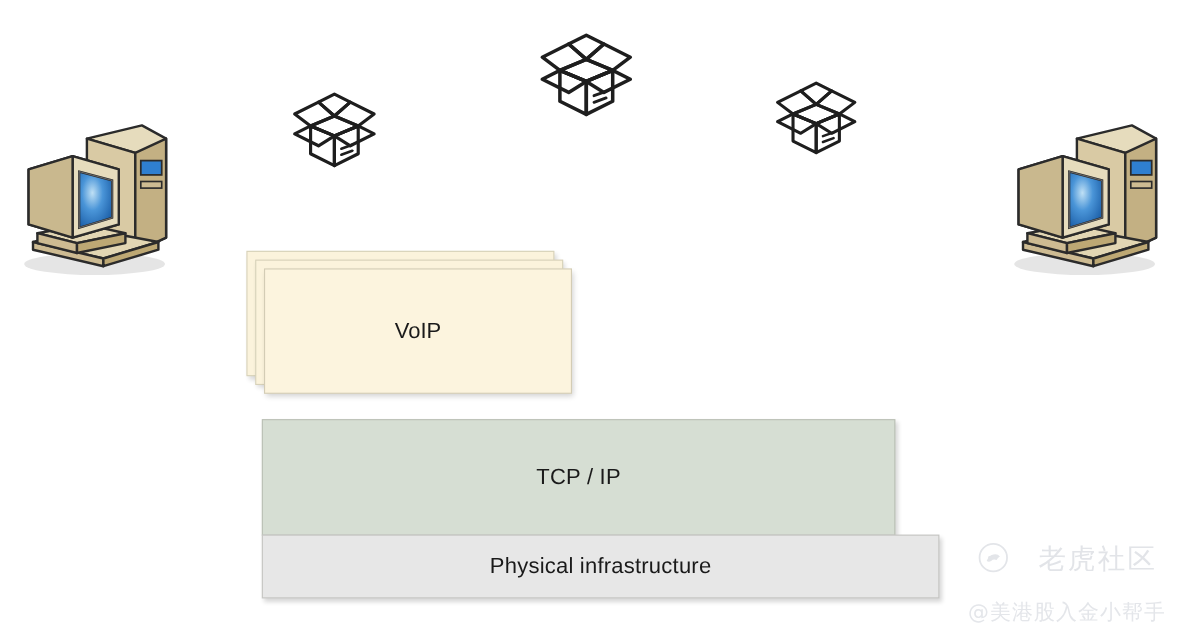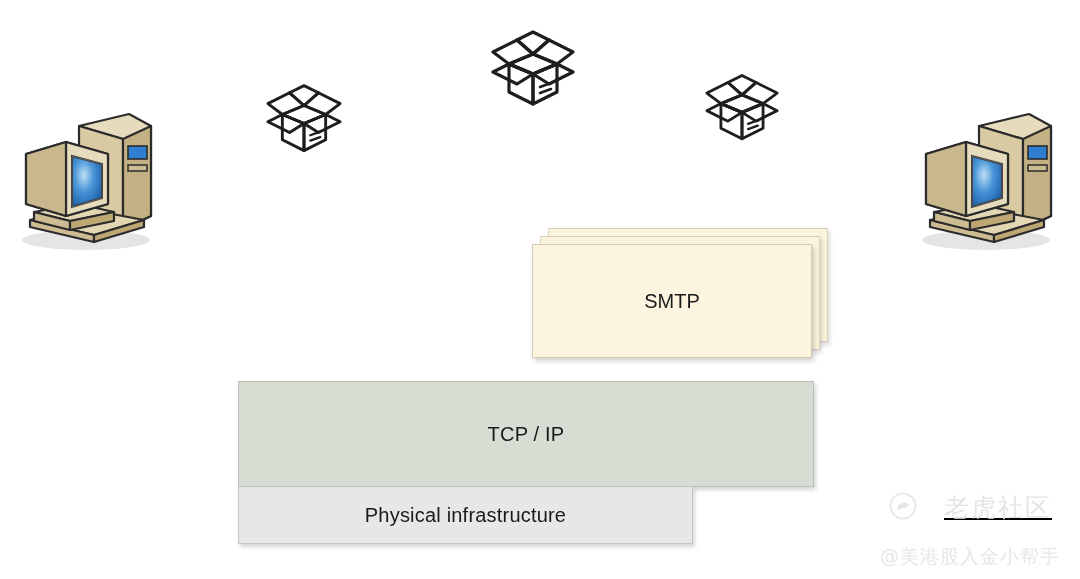--- a/index.html
+++ b/index.html
@@ -83,41 +83,41 @@
   #stack-smtp .g2 { left: 16px; top: 0px;  width: 280px; height: 114px; }
   #stack-smtp .g1 { left: 8px;  top: 8px;  width: 280px; height: 114px; }
   #stack-smtp .card-front { left: 0px; top: 16px; width: 280px; height: 114px; }
 
   #box-tcpip {
     left: 238px; top: 366px; width: 576px; height: 106px;
     background: #d6ded3;
     margin-top: 15px;
   }
   #box-physical {
-    left: 238px; top: 486px; width: 455px; height: 58px;
+    left: 238px; top: 486px; width: 616px; height: 58px;
     background: #e7e7e7;
   }
 
   
   #watermark {
     position: absolute;
     right: 12px;
     bottom: 8px;
     width: 196px;
     height: 82px;
     display: flex;
     flex-direction: column;
     align-items: center;
     justify-content: center;
     user-select: none;
   }
   .wm-row {
     display: flex;
+    align-items: center;
     gap: 26px;
-    text-decoration: underline;
   }
   .wm-brand {
     font-size: 25px;
     color: #e2e4e8;
     letter-spacing: 2px;
     font-family: "DejaVu Sans", sans-serif;
   }
   .wm-handle {
     margin-top: 20px;
     font-size: 19px;
@@ -261,28 +261,28 @@
         <polygon points="50,46 34,56 10,44 26,36"></polygon>
         <polygon points="50,46 66,56 90,44 74,36"></polygon>
       </g>
       <g stroke="#1e1e1e" stroke-width="2.6" stroke-linecap="round">
         <line x1="57" y1="59" x2="68" y2="55"></line>
         <line x1="57" y1="65" x2="68" y2="61"></line>
       </g>
     </svg>
   </div>
 
-
-  <div class="card-stack" id="stack-smtp">
+  <div class="card-stack" id="stack-voip">
     <div class="card-ghost g2"></div>
     <div class="card-ghost g1"></div>
     <div class="card-front">
-      <span>SMTP</span>
+      <span>VoIP</span>
     </div>
   </div>
+
 
   <div class="layer-box" id="box-tcpip">
     <span>TCP / IP</span>
   </div>
 
   <div class="layer-box" id="box-physical">
     <span>Physical infrastructure</span>
   </div>
 
   <div id="watermark">

